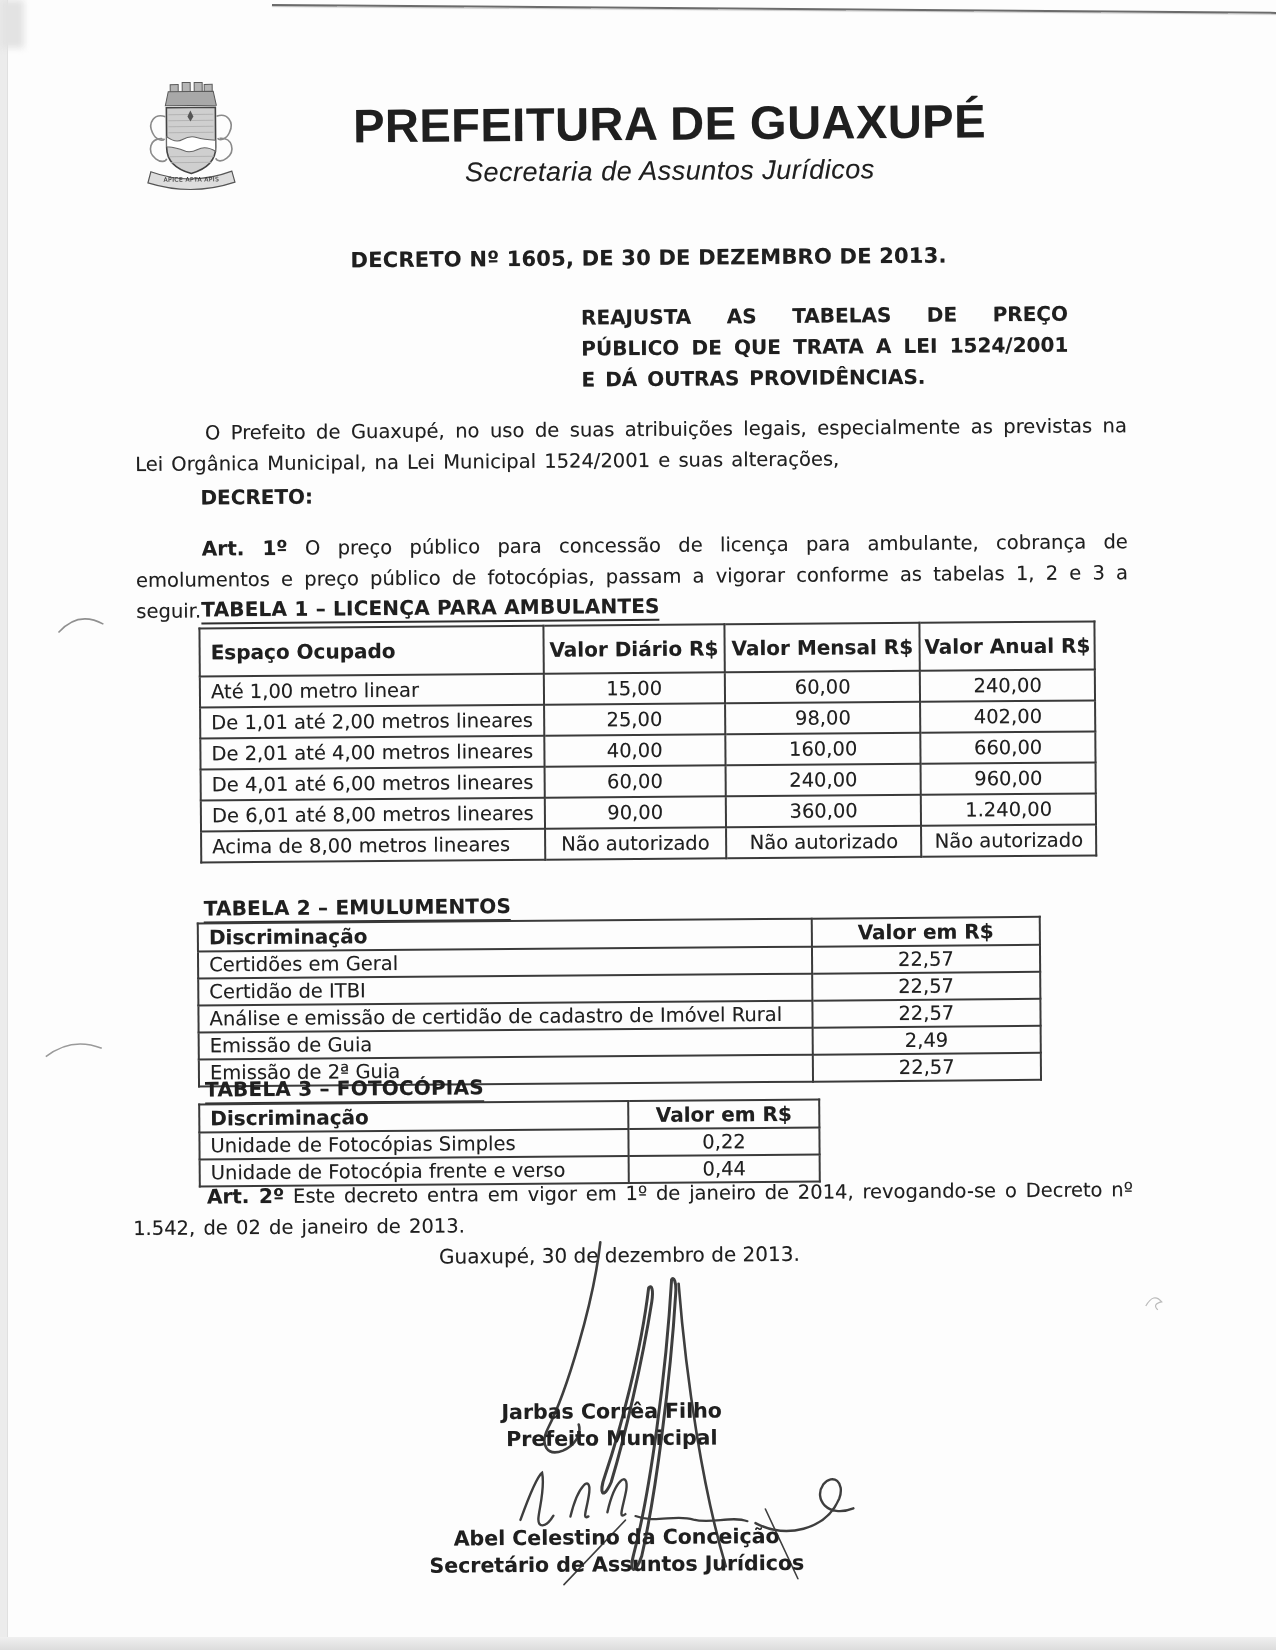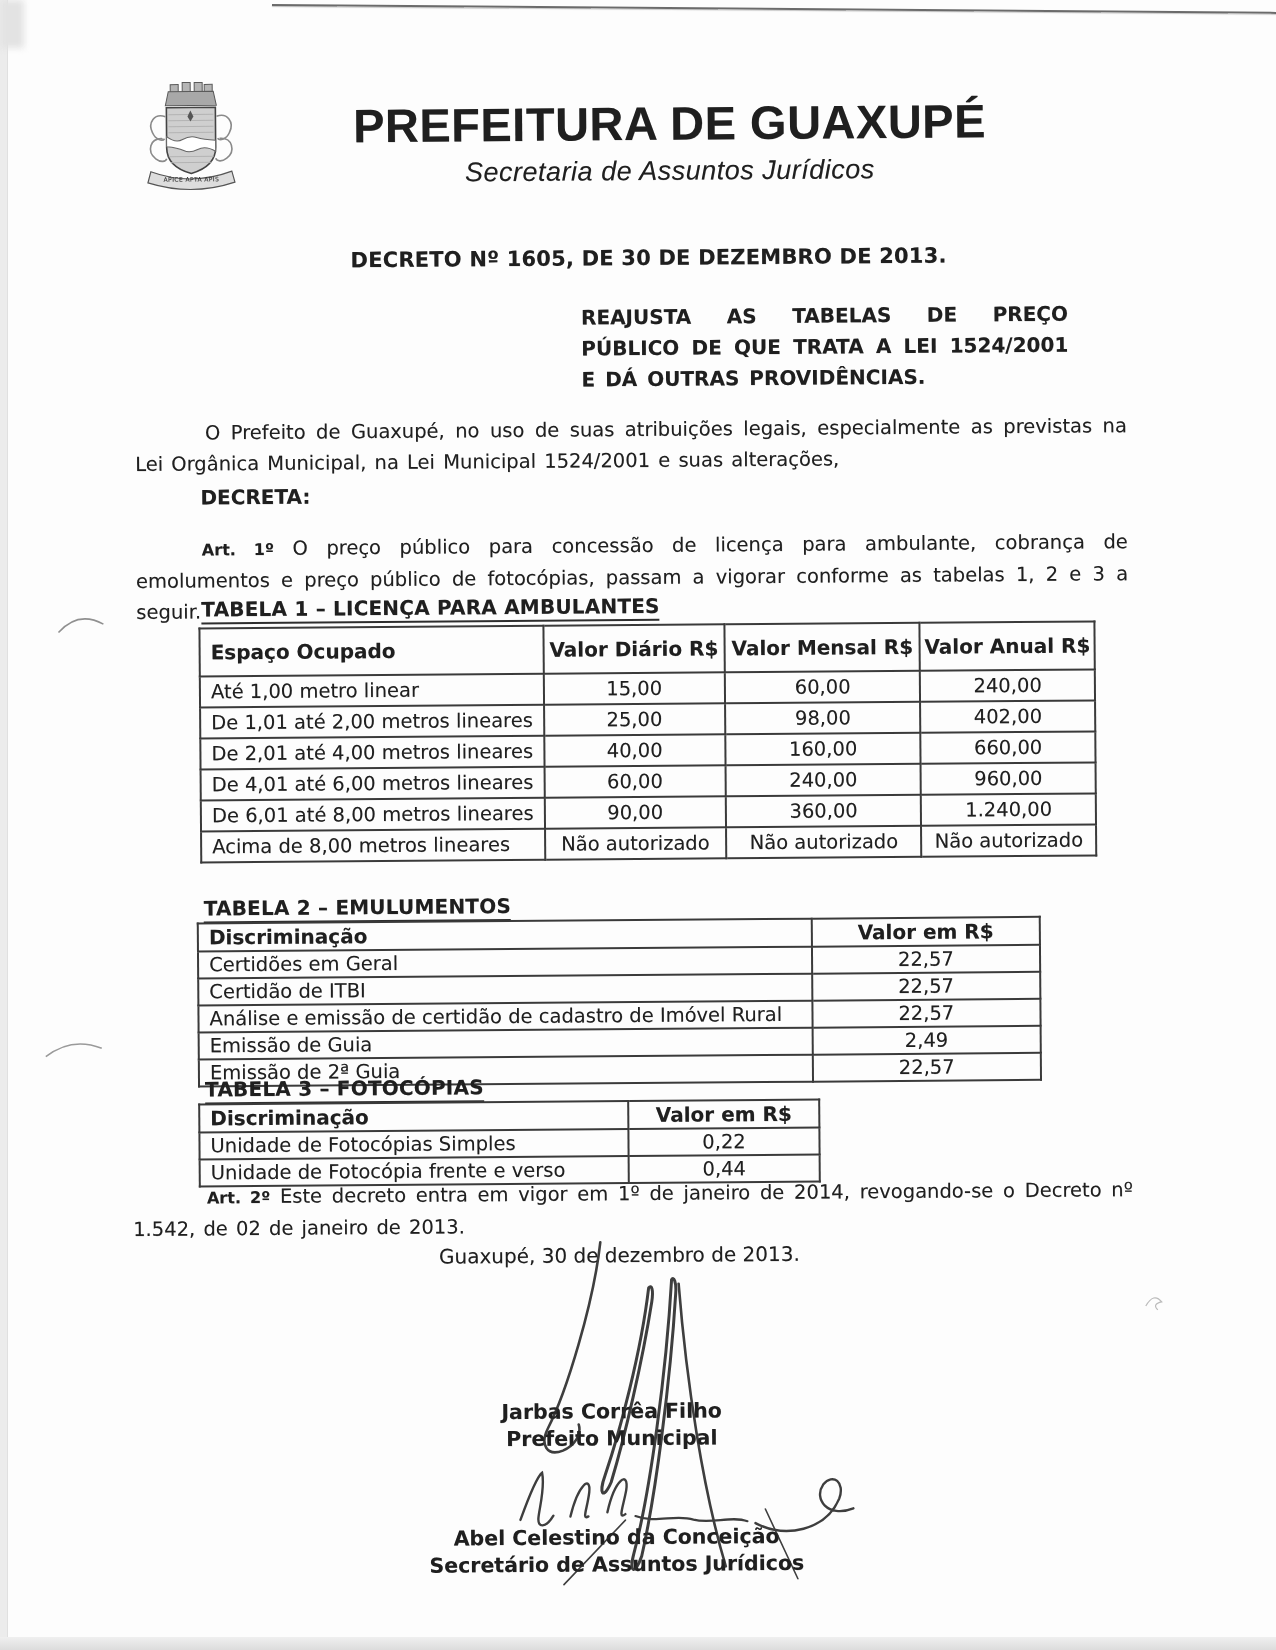--- a/index.html
+++ b/index.html
@@ -21,21 +21,21 @@
   .org-title{font-family:"Liberation Sans",sans-serif;font-weight:bold;font-size:47px;letter-spacing:.5px;line-height:1.1;}
   .org-subtitle{font-family:"Liberation Sans",sans-serif;font-style:italic;font-size:27px;letter-spacing:.5px;margin-top:6px;}
 
   .decree-title{position:absolute;left:355px;top:246px;font-weight:bold;font-size:21px;letter-spacing:.2px;}
   .subject{position:absolute;left:585px;top:302px;width:487px;font-weight:bold;font-size:20px;line-height:31px;text-align:justify;word-spacing:3px;}
   .preamble{position:absolute;left:138px;top:414px;width:992px;font-size:19.5px;line-height:31px;text-align:justify;text-indent:70px;word-spacing:2px;}
   .decreta{position:absolute;left:203px;top:482px;font-weight:bold;font-size:20px;}
   .article{position:absolute;font-size:19.5px;line-height:31px;text-align:justify;word-spacing:2px;}
   .art1{left:138px;top:530px;width:992px;text-indent:66px;}
   .art2{left:130px;top:1178px;width:1000px;text-indent:74px;}
-  .article b{font-size:16px;}
+  .article b{font-size:20px;}
 
   .tbl-title{position:absolute;font-weight:bold;font-size:20px;letter-spacing:.2px;}
   .tbl-title span{display:inline-block;border-bottom:2px solid #2e2e2e;padding-bottom:1px;}
   .t1-title{left:203px;top:594px;}
   .t2-title{left:203px;top:893px;}
   .t3-title{left:203px;top:1074px;}
 
   table{border-collapse:collapse;position:absolute;table-layout:fixed;}
   th,td{border:2px solid #3a3a3a;overflow:hidden;white-space:nowrap;}
   th{font-size:20px;text-align:center;font-weight:bold;}
@@ -114,21 +114,21 @@
   </div>
 
   <div class="org-head">
     <div class="org-title">PREFEITURA DE GUAXUPÉ</div>
     <div class="org-subtitle">Secretaria de Assuntos Jurídicos</div>
   </div>
 
   <div class="decree-title">DECRETO Nº 1605, DE 30 DE DEZEMBRO DE 2013.</div>
   <div class="subject">REAJUSTA AS TABELAS DE PREÇO PÚBLICO DE QUE TRATA A LEI 1524/2001 E DÁ OUTRAS PROVIDÊNCIAS.</div>
   <div class="preamble">O Prefeito de Guaxupé, no uso de suas atribuições legais, especialmente as previstas na Lei Orgânica Municipal, na Lei Municipal 1524/2001 e suas alterações,</div>
-  <div class="decreta">DECRETA:</div>
+  <div class="decreta">DECRETO:</div>
 
   <div class="article art1"><b>Art. 1º</b><span> O preço público para concessão de licença para ambulante, cobrança de emolumentos e preço público de fotocópias, passam a vigorar conforme as tabelas 1, 2 e 3 a seguir.</span></div>
 
   <div class="tbl-title t1-title"><span>TABELA 1 – LICENÇA PARA AMBULANTES</span></div>
   <table id="table1">
       <thead>
         <tr>
           <th class="c-left">Espaço Ocupado</th>
           <th>Valor Diário R$</th>
           <th>Valor Mensal R$</th>

